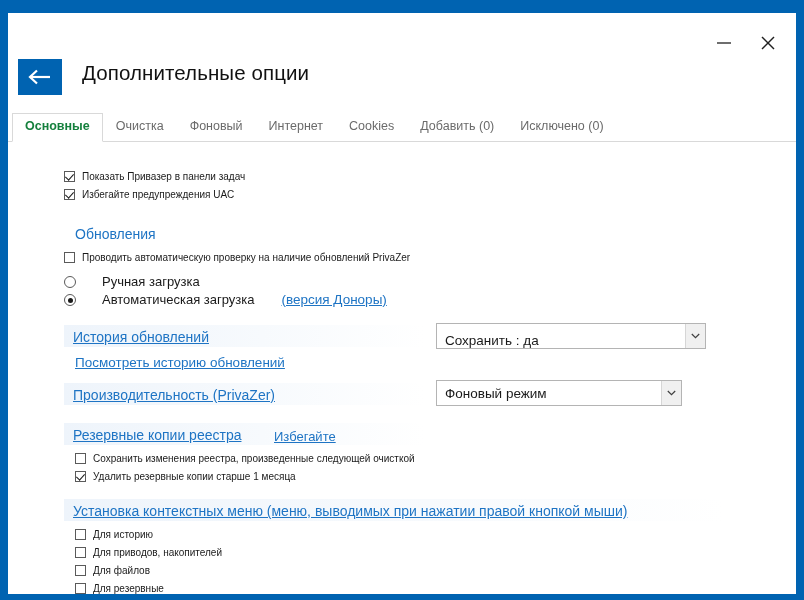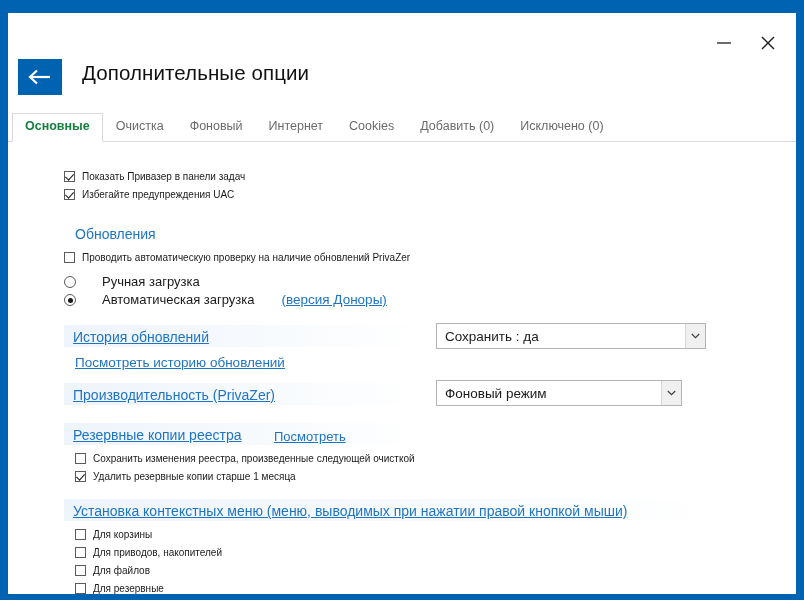--- a/index.html
+++ b/index.html
@@ -355,21 +355,21 @@
         <div class="radio-row">
           <span class="radio selected"></span>
           <span class="radio-label">Автоматическая загрузка</span>
           <span class="link" style="margin-left:8px; line-height:17px;">(версия Доноры)</span>
         </div>
       </div>
 
       <div class="abs banner" style="left:56px; top:182px; width:360px;">
         <span class="section-heading underlined" style="padding-left:9px;">История обновлений</span>
       </div>
-      <div class="abs dropdown" style="left:428px; top:180px; width:270px;">
+      <div class="abs dropdown" style="left:428px; top:180px; width:270px;align-items:flex-end;">
         <span class="dd-text">Сохранить : да</span>
         <span class="dd-arrow">
           <svg width="9" height="6" viewBox="0 0 9 6">
               <polyline points="0.8,1 4.5,4.7 8.2,1" fill="none" stroke="#404040" stroke-width="1.2"></polyline>
             </svg>
         </span>
       </div>
       <div class="abs" style="left:67px; top:210px;">
         <span class="link">Посмотреть историю обновлений</span>
       </div>
@@ -383,42 +383,42 @@
           <svg width="9" height="6" viewBox="0 0 9 6">
               <polyline points="0.8,1 4.5,4.7 8.2,1" fill="none" stroke="#404040" stroke-width="1.2"></polyline>
             </svg>
         </span>
       </div>
 
       <div class="abs banner" style="left:56px; top:280px; width:360px;">
         <span class="section-heading underlined" style="padding-left:9px;">Резервные копии реестра</span>
       </div>
       <div class="abs" style="left:266px; top:284px;">
-        <span class="link-small">Посмотреть</span>
+        <span class="link-small">Избегайте</span>
       </div>
 
       <div class="abs" style="left:67px; top:307px; width:640px;">
         <div class="cb-row">
           <span class="cbox"></span>
           <span class="cb-label">Сохранить изменения реестра, произведенные следующей очисткой</span>
         </div>
         <div class="cb-row">
           <span class="cbox checked"></span>
           <span class="cb-label">Удалить резервные копии старше 1 месяца</span>
         </div>
       </div>
 
       <div class="abs banner" style="left:56px; top:356px; width:660px;">
         <span class="section-heading underlined" style="padding-left:9px;">Установка контекстных меню (меню, выводимых при нажатии правой кнопкой мыши)</span>
       </div>
 
       <div class="abs" style="left:67px; top:383px; width:640px;">
         <div class="cb-row">
           <span class="cbox"></span>
-          <span class="cb-label">Для корзины</span>
+          <span class="cb-label">Для историю</span>
         </div>
         <div class="cb-row">
           <span class="cbox"></span>
           <span class="cb-label">Для приводов, накопителей</span>
         </div>
         <div class="cb-row">
           <span class="cbox"></span>
           <span class="cb-label">Для файлов</span>
         </div>
         <div class="cb-row">

